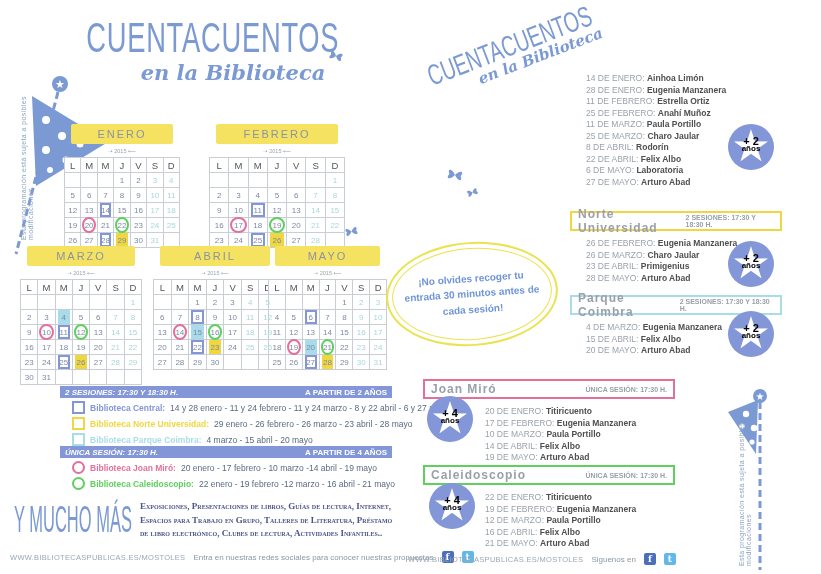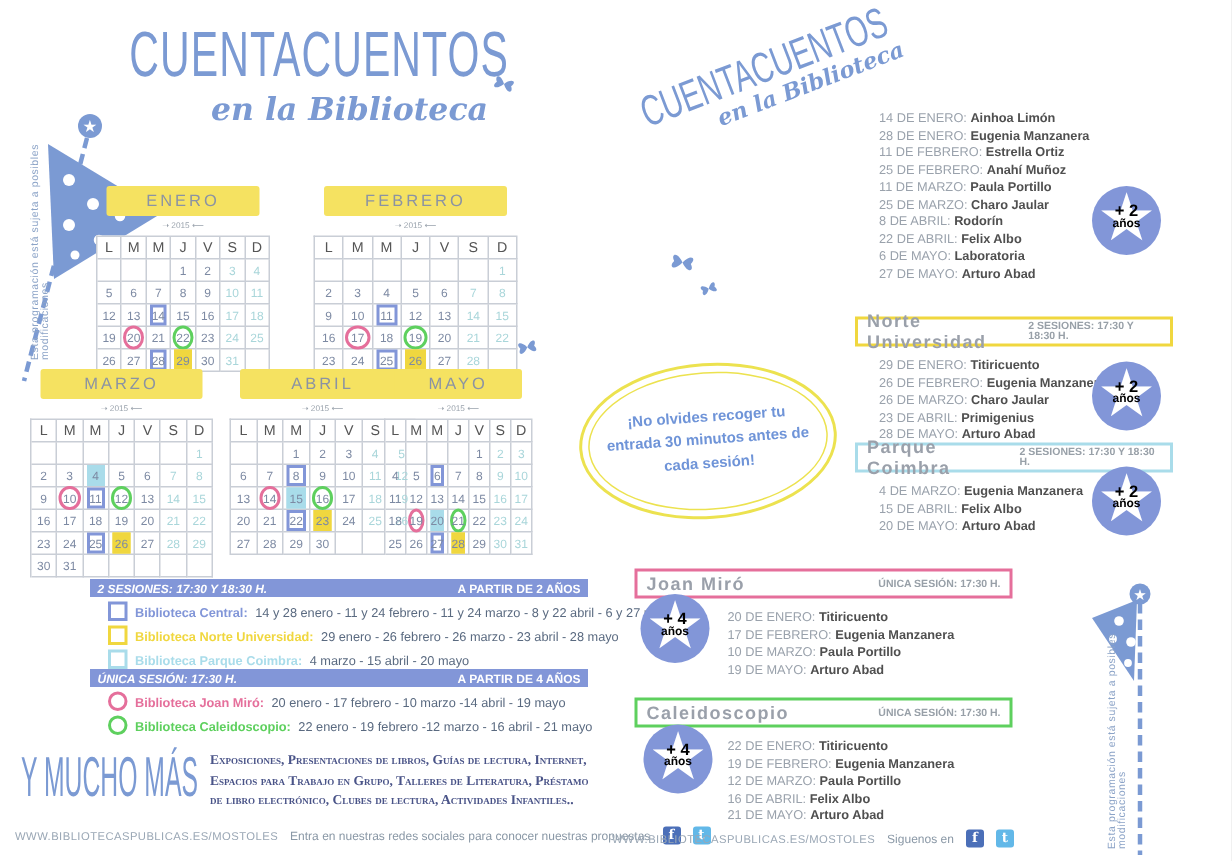--- a/index.html
+++ b/index.html
@@ -43,21 +43,21 @@
   .cell.head{font-size:9.5px;color:#555;}
   .num{font-size:8px;color:#7d8aa3;position:relative;z-index:1;}
   .num.wk{color:var(--teal_weekend);}
   .mark{position:absolute;box-sizing:border-box;}
   .mark.square{left:2px;right:2px;top:0;bottom:0;border:2px solid;}
   .mark.circle{left:1px;right:1px;top:-1px;bottom:-1px;border:2px solid;border-radius:50%;}
   #cal0{left:64px;top:124px;width:116px;}
   #cal1{left:209px;top:124px;width:136px;}
   #cal2{left:20px;top:246px;width:122px;}
   #cal3{left:153px;top:246px;width:124px;}
-  #cal4{left:256px;top:246px;width:99px;}
+  #cal4{left:268px;top:246px;width:119px;}
 
   
   .legend{position:absolute;left:60px;width:332px;}
   #leg0{top:386px;} #leg1{top:446px;}
   .lbar{height:12px;background:var(--bar_blue);color:#fff;display:flex;
         justify-content:space-between;align-items:center;padding:0 5px;
         font-size:8px;font-weight:bold;}
   .lbar-left{font-style:italic;}
   .litem{display:flex;align-items:center;gap:5px;margin:3px 12px 0 12px;font-size:8.5px;}
   .lmark{width:9px;height:9px;border:2px solid;flex:0 0 auto;}
@@ -813,21 +813,20 @@
         <span class="star">★</span>
         <span class="btxt"><span class="bplus">+ 2</span><span class="bword">años</span></span>
       </div>
     </div>
   <div class="sec" id="sec1">
       <div class="secbox" style="border-color: rgb(240, 215, 63);">
         <span class="secname">Norte Universidad</span>
         <span class="secsession">2 SESIONES: 17:30 Y 18:30 H.</span>
       </div>
       <div class="events">
-        <div class="event"><span class="edate">29 DE ENERO: </span><span class="ename">Titiricuento</span></div>
         <div class="event"><span class="edate">26 DE FEBRERO: </span><span class="ename">Eugenia Manzanera</span></div>
         <div class="event"><span class="edate">26 DE MARZO: </span><span class="ename">Charo Jaular</span></div>
         <div class="event"><span class="edate">23 DE ABRIL: </span><span class="ename">Primigenius</span></div>
         <div class="event"><span class="edate">28 DE MAYO: </span><span class="ename">Arturo Abad</span></div>
       </div>
       <div class="badge">
         <span class="star">★</span>
         <span class="btxt"><span class="bplus">+ 2</span><span class="bword">años</span></span>
       </div>
     </div>
@@ -848,20 +847,21 @@
     </div>
   <div class="sec" id="sec3">
       <div class="secbox" style="border-color: rgb(229, 111, 155);">
         <span class="secname">Joan Miró</span>
         <span class="secsession">ÚNICA SESIÓN: 17:30 H.</span>
       </div>
       <div class="events">
         <div class="event"><span class="edate">20 DE ENERO: </span><span class="ename">Titiricuento</span></div>
         <div class="event"><span class="edate">17 DE FEBRERO: </span><span class="ename">Eugenia Manzanera</span></div>
         <div class="event"><span class="edate">10 DE MARZO: </span><span class="ename">Paula Portillo</span></div>
+        <div class="event"><span class="edate">14 DE ABRIL: </span><span class="ename">Felix Albo</span></div>
         <div class="event"><span class="edate">19 DE MAYO: </span><span class="ename">Arturo Abad</span></div>
       </div>
       <div class="badge">
         <span class="star">★</span>
         <span class="btxt"><span class="bplus">+ 4</span><span class="bword">años</span></span>
       </div>
     </div>
   <div class="sec" id="sec4">
       <div class="secbox" style="border-color: rgb(94, 208, 94);">
         <span class="secname">Caleidoscopio</span>

